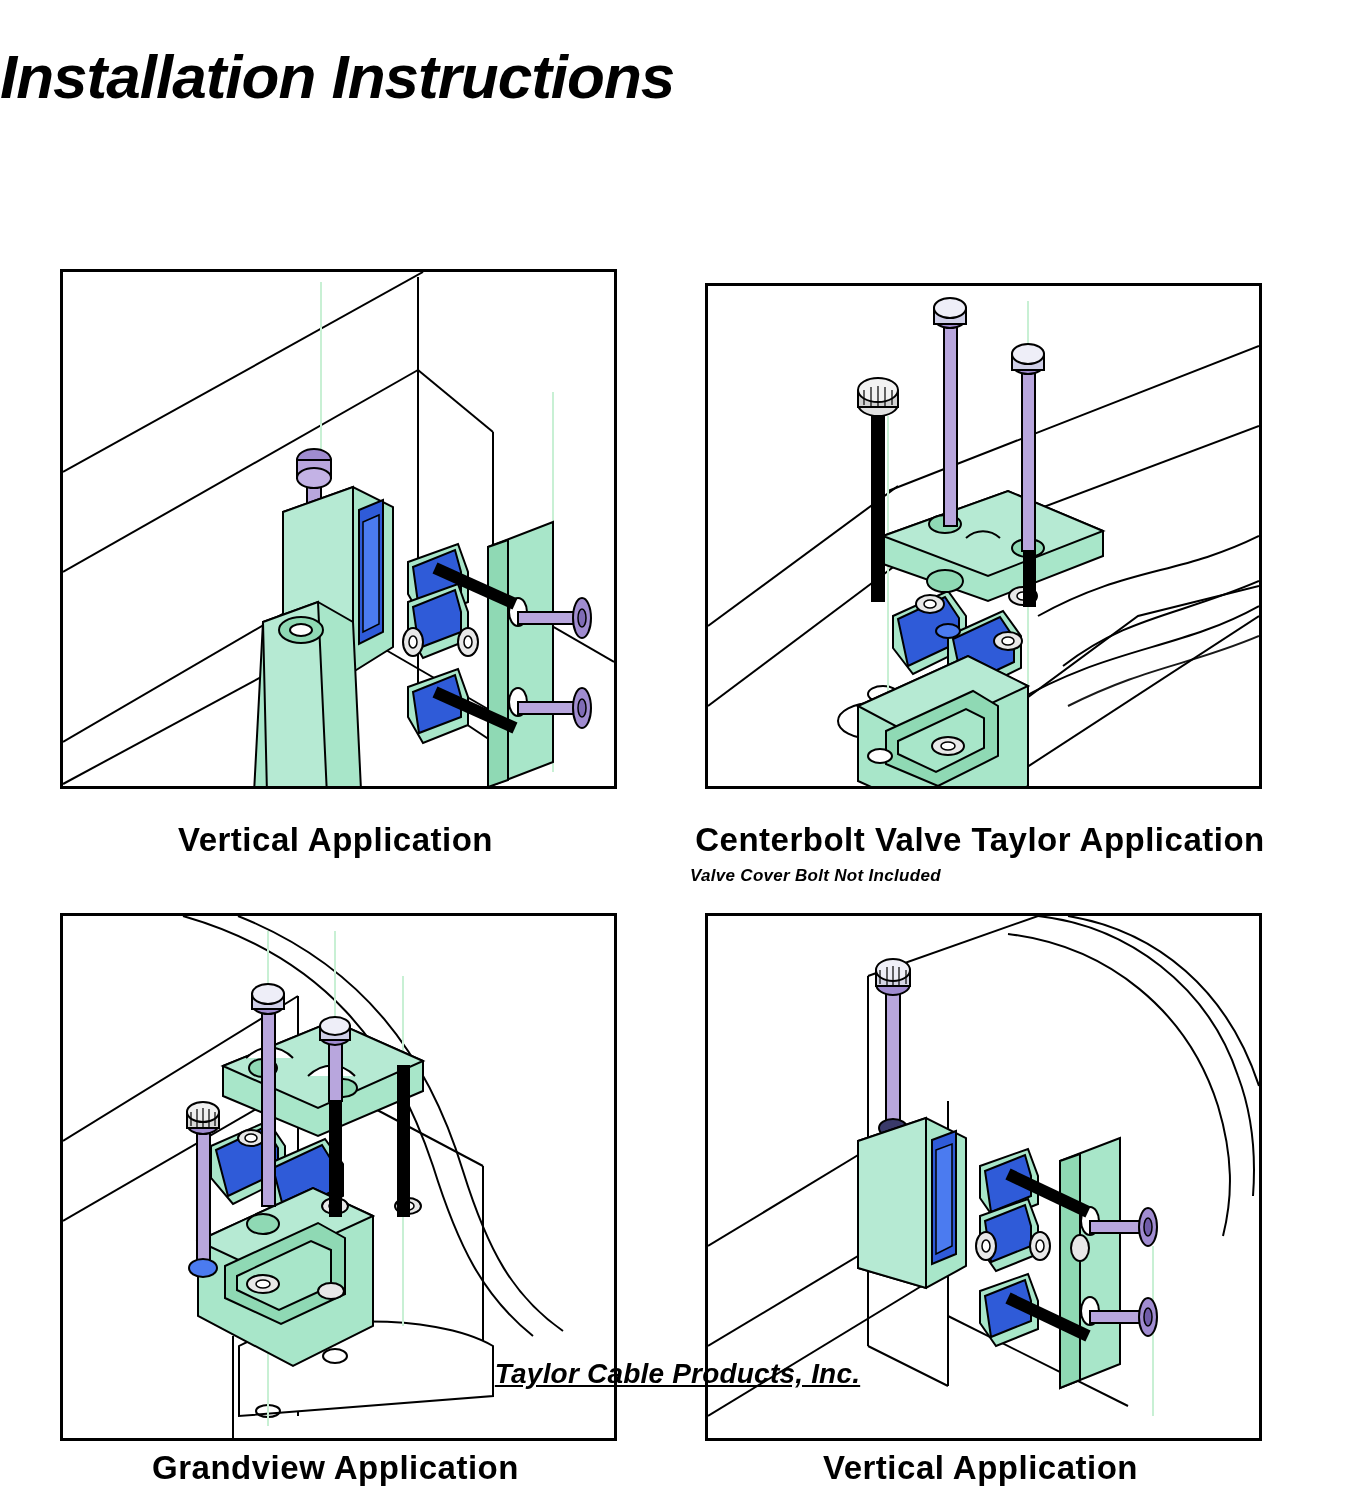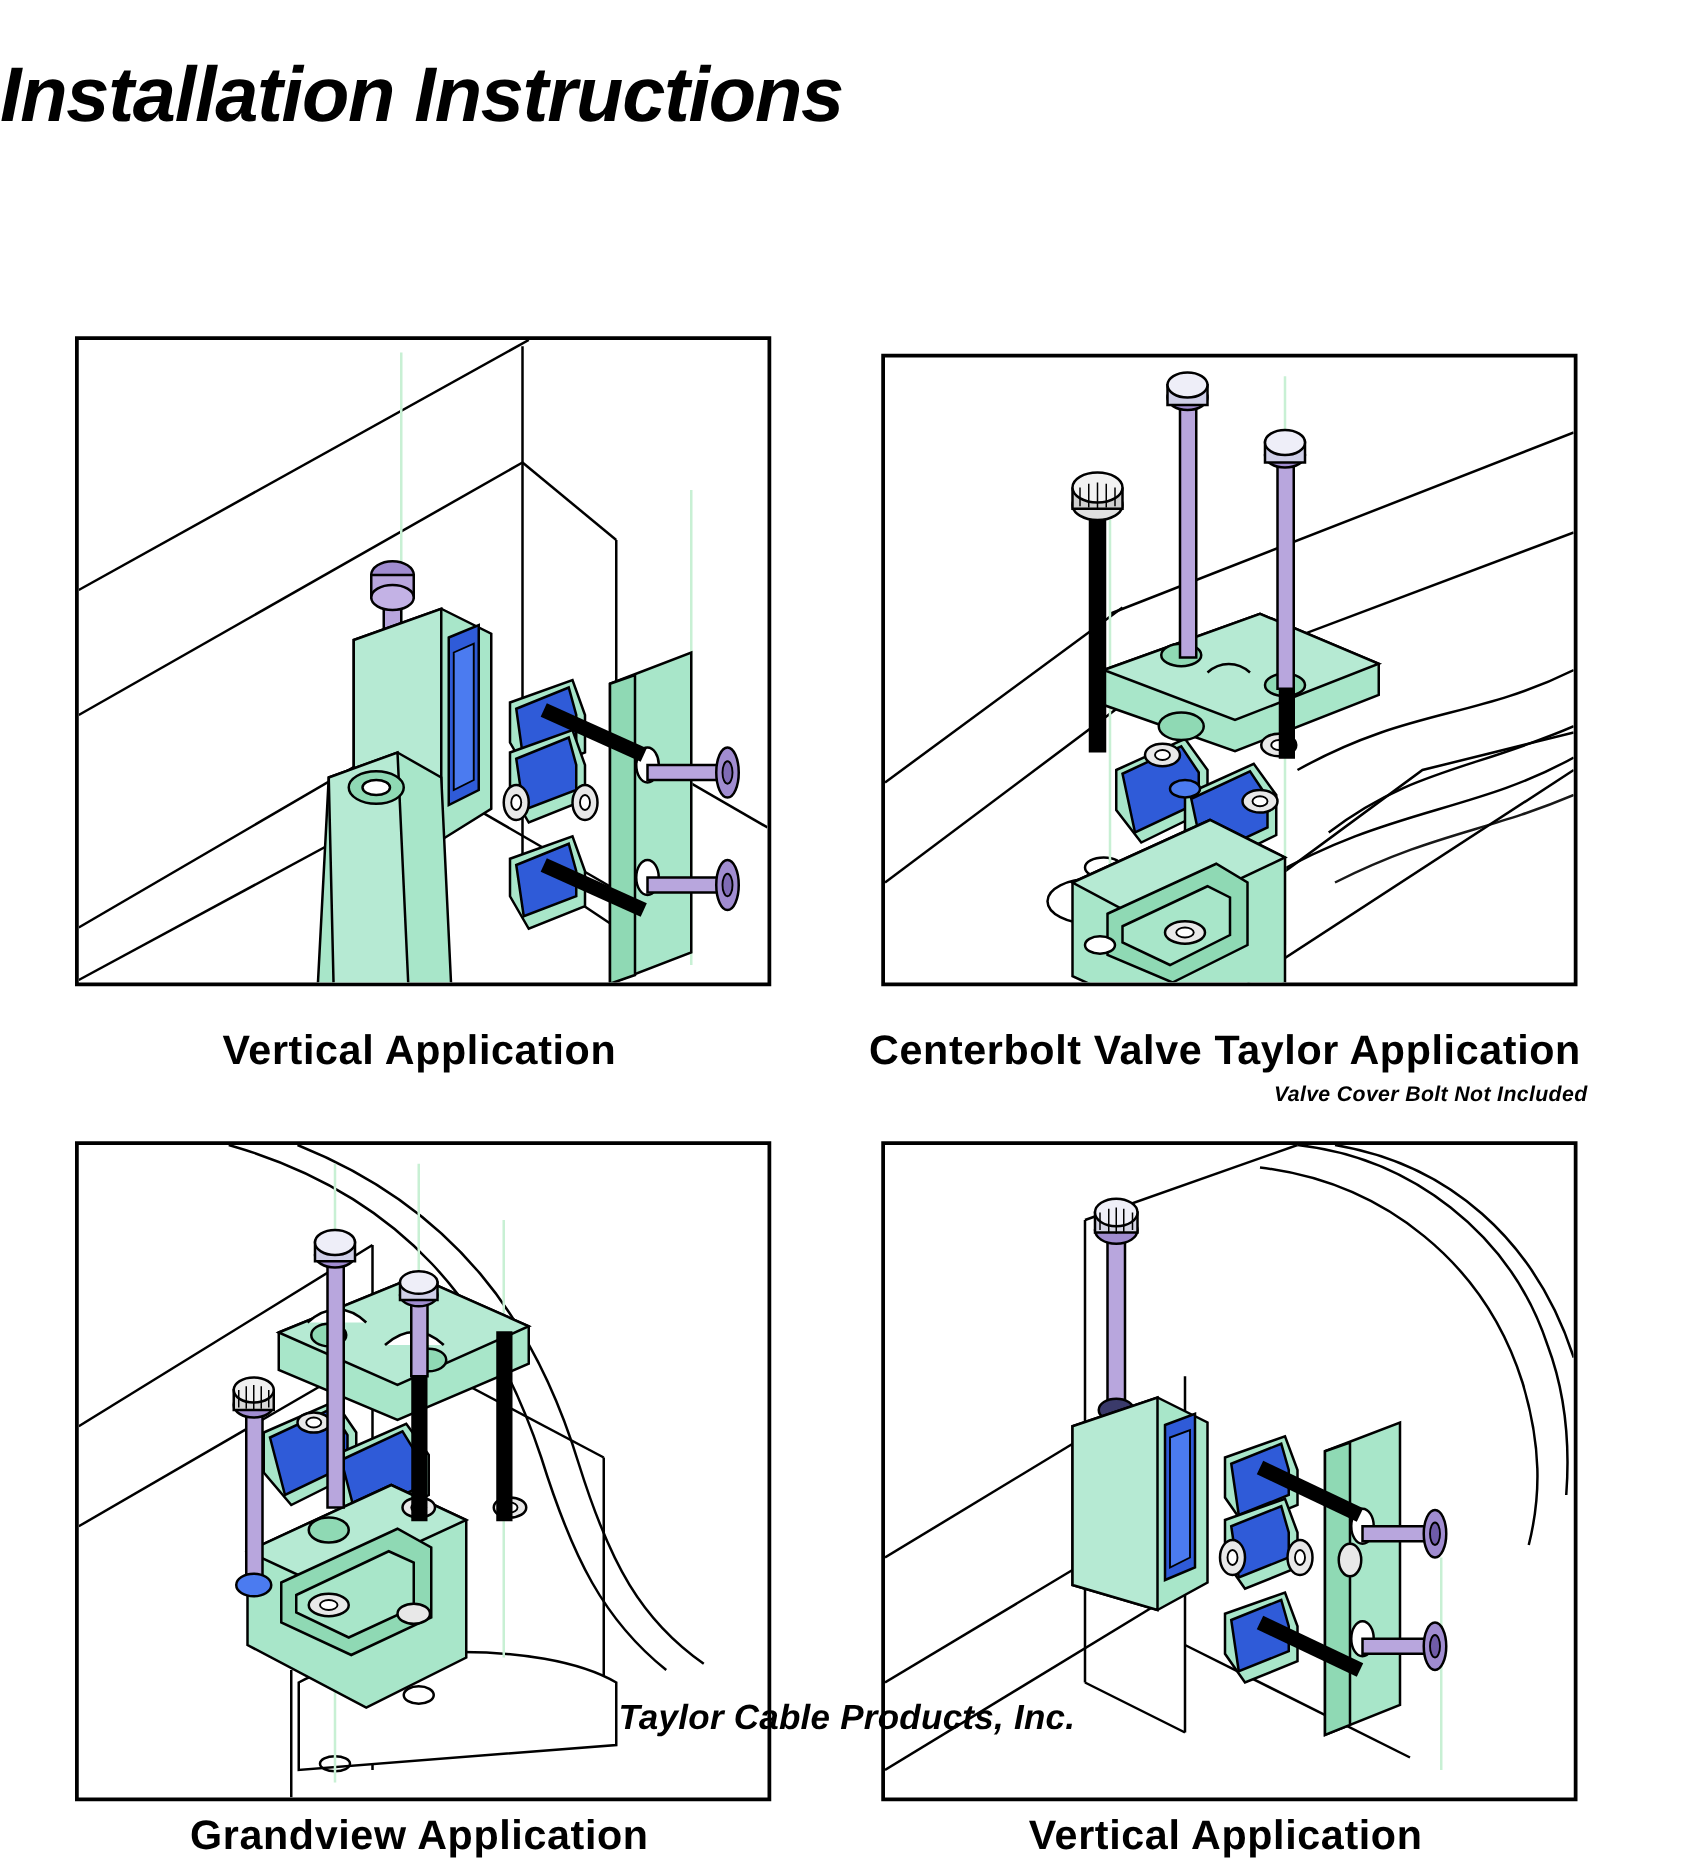--- a/index.html
+++ b/index.html
@@ -42,30 +42,31 @@
   .panel svg { display: block; }
   .caption {
     position: absolute;
     text-align: center;
     font-size: 33px;
     font-weight: bold;
     letter-spacing: 0.5px;
   }
   .subcaption {
     position: absolute;
-    text-align: right;
+    text-align: left;
     font-size: 17px;
     font-weight: bold;
     font-style: italic;
     letter-spacing: 0.3px;
   }
   .footer {
     position: absolute;
     width: 100%;
     text-align: center;
+    text-decoration: underline;
   }
   .footer .company {
     font-size: 28px;
     font-weight: bold;
     font-style: italic;
     letter-spacing: 0.2px;
   }
   .footer .address {
     font-size: 29px;
     font-weight: bold;

